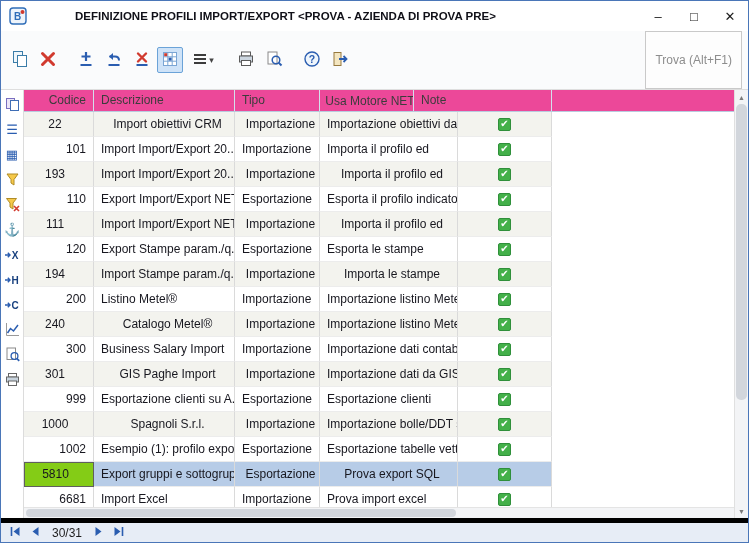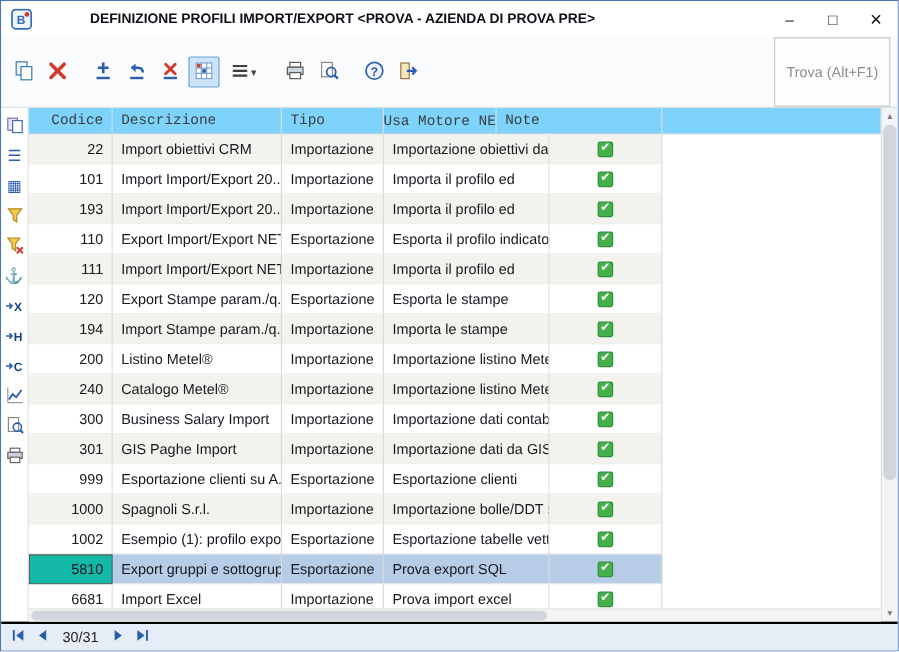--- a/index.html
+++ b/index.html
@@ -31,54 +31,54 @@
 
   
   .content { flex: 1; display: flex; min-height: 0; }
   .side-toolbar { flex: 0 0 23px; width: 23px; border-right: 1px solid #dcdcdc; background: #fff;
                   display: flex; flex-direction: column; align-items: center; padding-top: 6px; gap: 8px; }
   .sicon { width: 17px; height: 17px; display: flex; align-items: center; justify-content: center;
            color: #2a5db0; font-size: 13px; line-height: 1; }
 
   .grid-wrap { flex: 1; display: flex; flex-direction: column; min-width: 0; background: #fff; }
   .grid-header { flex: 0 0 21px; display: flex; border-bottom: 1px solid #b9cbdf; }
-  .hcell { height: 21px; line-height: 20px; padding-left: 7px; color: #3c3c3c; background: #7dd3fc;
-           border-right: 1px solid #d4e0ec; overflow: hidden; white-space: nowrap; font-family: Liberation Mono, monospace; }
+  .hcell { height: 21px; line-height: 20px; padding-left: 7px; color: #3c3c3c; background: #ec4899;
+           border-right: 1px solid #d4e0ec; overflow: hidden; white-space: nowrap; }
   .hcell.filler { flex: 1; border-right: none; }
   .grid-body { flex: 1; overflow: hidden; }
 
   .row { display: flex; height: 25px; }
   .cell { height: 25px; line-height: 24px; background: #fff; color: #17171f;
           border-right: 1px solid #dadada; border-bottom: 1px solid #ececec;
           overflow: hidden; white-space: nowrap; }
-  .row.stripe .cell { background: #f3f3ee; }
+  .row.stripe .cell { background: #f3f3ee; text-align: center; }
   .row.selected .cell { background: #b7cce7; }
   .c0 { flex: 0 0 70px; width: 70px; text-align: right; padding-right: 7px; }
   .c1 { flex: 0 0 141px; width: 141px; padding-left: 7px; }
   .c2 { flex: 0 0 85px; width: 85px; padding-left: 7px; }
   .c3 { flex: 0 0 138px; width: 138px; padding-left: 7px; }
   .c4 { flex: 0 0 94px; width: 94px; display: flex; align-items: center; justify-content: center; }
-  .row.selected .cell.editing, .cell.editing { background: #14b8a6; border: 1px solid #5f5f5f; line-height: 22px; }
+  .row.selected .cell.editing, .cell.editing { background: #84cc16; border: 1px solid #5f5f5f; line-height: 22px; }
 
   .checkbox { width: 13px; height: 13px; border-radius: 2px; display: flex; align-items: center;
               justify-content: center; font-size: 10px; color: #fff; line-height: 1; }
   .checkbox.checked { background: #43b049; border: 1px solid #2f8f3a; }
   .checkbox.disabled { background: #d9d9d9; border: 1px solid #c0c0c0; }
 
   .hscroll { flex: 0 0 11px; background: #f3f4f6; border-top: 1px solid #e4e4e4; position: relative; }
   .hthumb { position: absolute; left: 2px; top: 1px; height: 8px; width: 430px; background: #d2d6dc; border-radius: 4px; }
 
   .vscroll { flex: 0 0 14px; width: 14px; background: #f3f4f6; border-left: 1px solid #e0e0e0;
              display: flex; flex-direction: column; }
   .varrow { height: 14px; display: flex; align-items: center; justify-content: center; font-size: 7px; color: #7a7a7a; }
   .vtrack { flex: 1; position: relative; }
   .vthumb { position: absolute; top: 0; left: 1px; width: 11px; height: 74%; background: #d2d6dc; border-radius: 5px; }
 
   
-  .statusbar { flex: 0 0 24px; background: #e7edf6; border-top: 2px solid #000000;
+  .statusbar { flex: 0 0 24px; background: #e7edf6; border-top: 5px solid #000000;
                display: flex; align-items: center; padding-left: 6px; gap: 3px; }
   .nav-btn { width: 17px; height: 17px; display: flex; align-items: center; justify-content: center; }
   .record-count { color: #1d1d1d; margin: 0 5px; font-size: 12px; }
 </style>
 </head>
 <body>
 
 <div class="window">
 
   <div class="titlebar">

